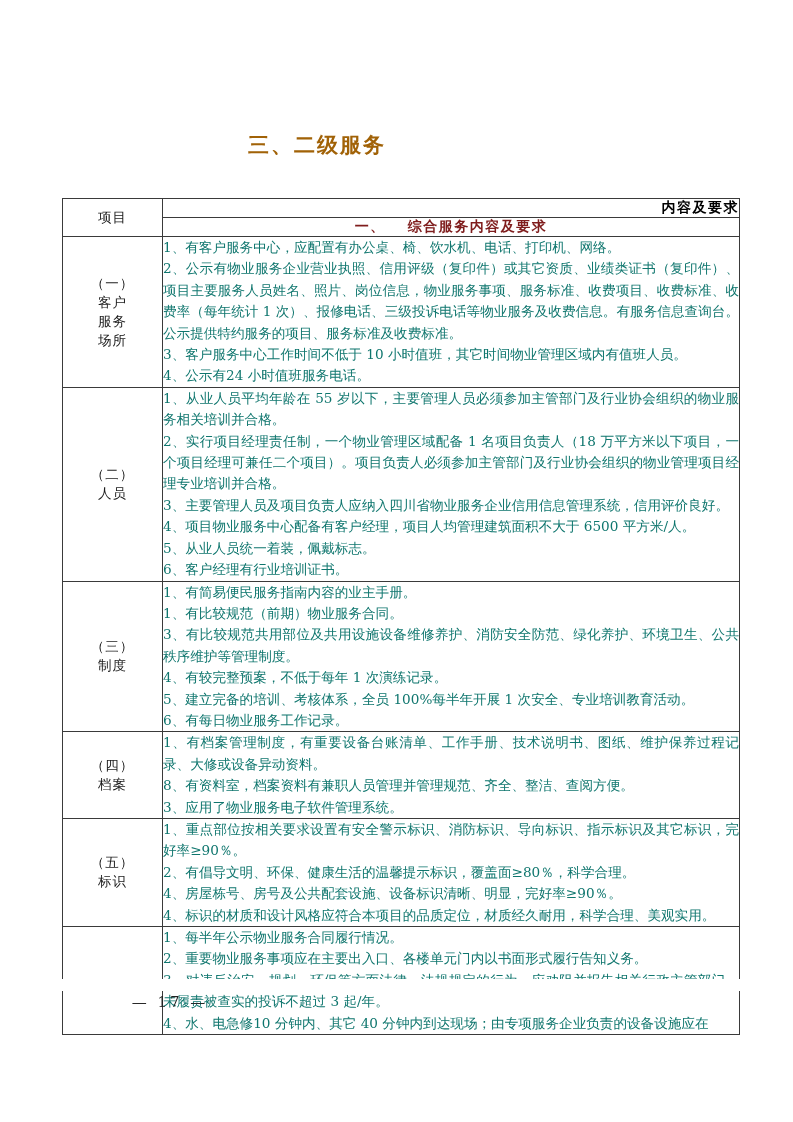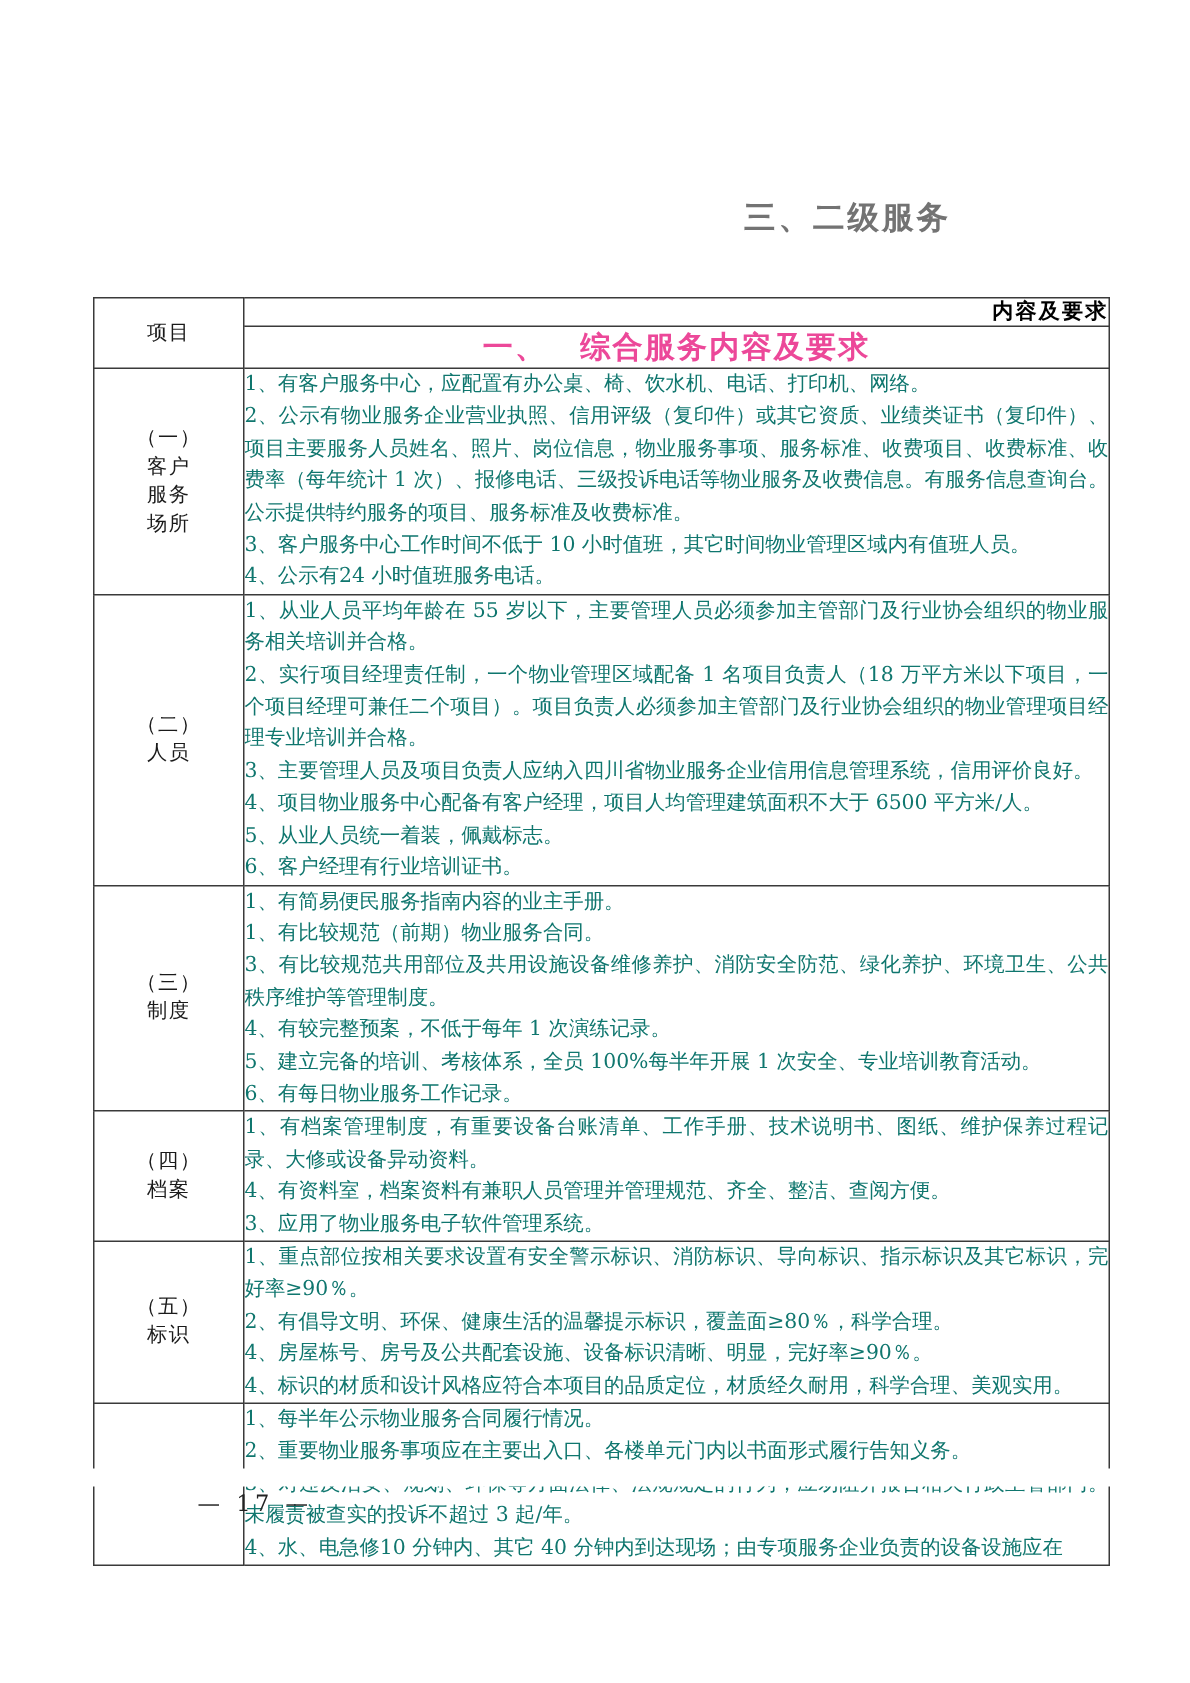--- a/index.html
+++ b/index.html
@@ -22,26 +22,26 @@
     top: 0;
     width: 793px;
     height: 1122px;
   }
 
   .doc-title {
     position: absolute;
     left: 0;
     top: 131px;
     width: 634px;
-    text-align: right;
+    text-align: center;
     font-family: "DejaVu Serif", "Liberation Serif", serif;
     font-weight: bold;
     font-size: 21px;
     letter-spacing: 2px;
-    color: #737373;
+    color: #a16207;
   }
 
   .table-wrap {
     position: absolute;
     left: 62px;
     top: 178px;
     width: 677px;
     margin-top: 20px;
   }
 
@@ -75,24 +75,24 @@
     font-weight: bold;
     font-size: 14px;
     letter-spacing: 1.5px;
     padding: 16px 0 15px 0;
     color: #000;
   }
 
   .subhdr-cell {
     text-align: center;
     font-weight: bold;
-    font-size: 20px;
+    font-size: 14px;
     letter-spacing: 1.5px;
     padding: 13px 0 12px 0;
-    color: #ec4899;
+    color: #7f1d1d;
   }
   .subhdr-cell .num { margin-right: 22px; }
 
   .body-cell {
     padding: 3px 6px 3px 9px;
     font-size: 13.6px;
     line-height: 21.4px;
     color: #0f766e;
     text-align: justify;
     text-justify: inter-ideograph;
@@ -198,21 +198,21 @@
           </td>
         </tr>
 
         <tr>
           <td class="label-cell">
             <span class="ln">（四）</span>
             <span class="ln">档案</span>
           </td>
           <td class="body-cell">
             <p>1、有档案管理制度，有重要设备台账清单、工作手册、技术说明书、图纸、维护保养过程记录、大修或设备异动资料。</p>
-            <p>4、有资料室，档案资料有兼职人员管理并管理规范、齐全、整洁、查阅方便。</p>
+            <p>8、有资料室，档案资料有兼职人员管理并管理规范、齐全、整洁、查阅方便。</p>
             <p>3、应用了物业服务电子软件管理系统。</p>
           </td>
         </tr>
 
         <tr>
           <td class="label-cell">
             <span class="ln">（五）</span>
             <span class="ln">标识</span>
           </td>
           <td class="body-cell">

